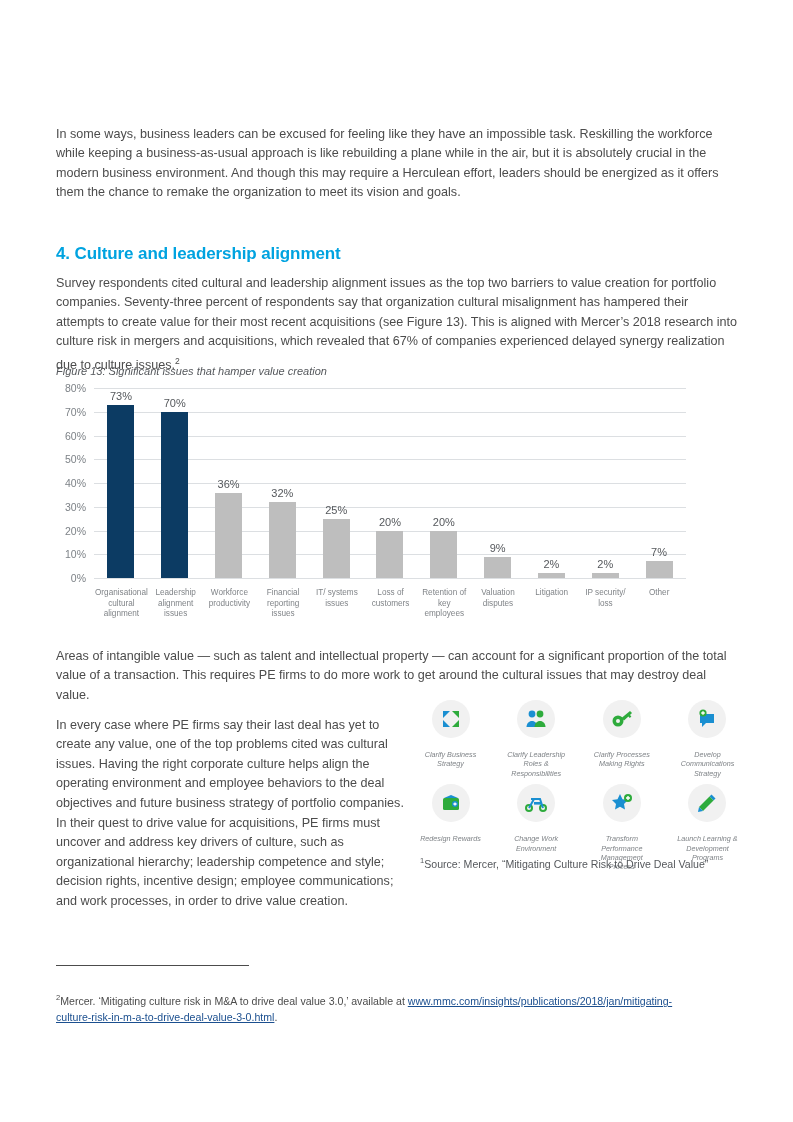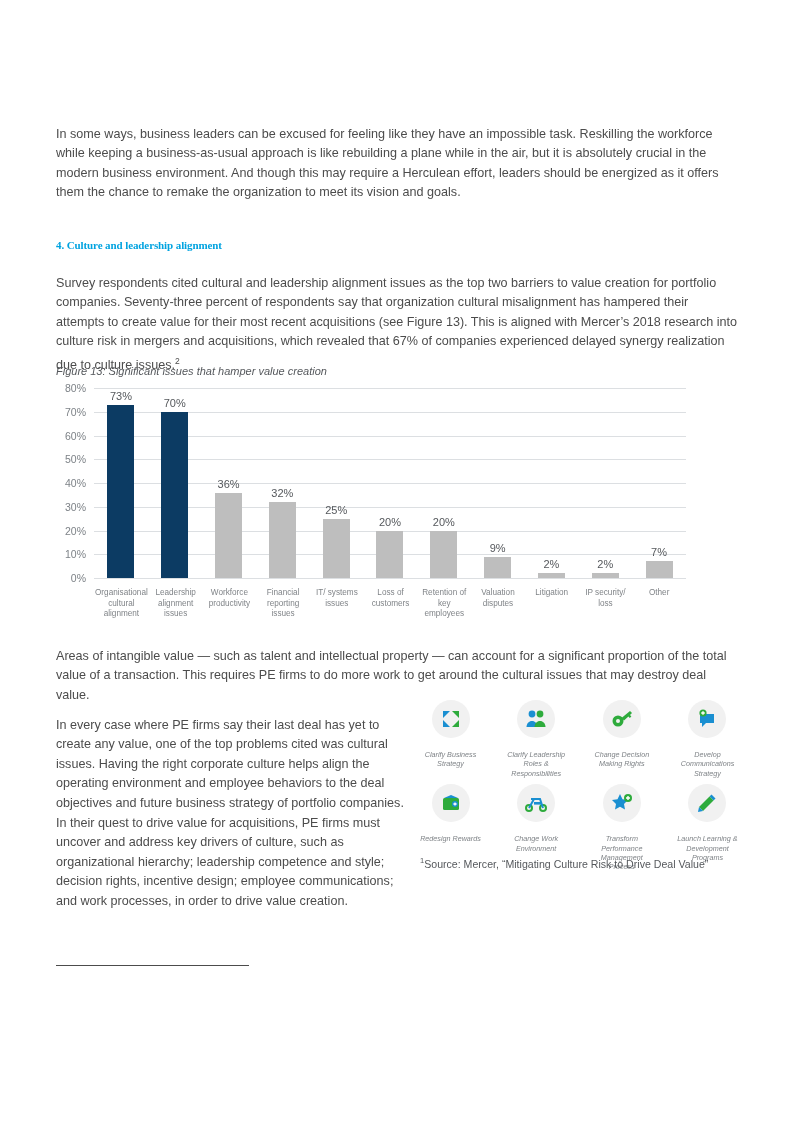--- a/index.html
+++ b/index.html
@@ -33,25 +33,24 @@
   
   .para {
     font-size: 12.6px;
     line-height: 19.6px;
     color: #4c4c4c;
     text-align: left;
   }
   #p-intro { position: absolute; left: 56px; top: 112px; width: 686px; }
   .sec-head {
     position: absolute; left: 56px; top: 230px;
-    font-size: 11px;
+    font-size: 17px;
     font-weight: bold;
     color: #00a3e0;
     letter-spacing: -0.1px;
-    font-family: Liberation Serif, serif;
   }
   #p-survey { position: absolute; left: 56px; top: 261px; width: 682px; }
   .sup { font-size: 8.5px; vertical-align: super; }
 
   
   .fig-cap {
     position: absolute; left: 56px; top: 365px;
     font-size: 11px;
     font-style: italic;
     color: #55585c;
@@ -325,21 +324,21 @@
           <div class="icon-cap">Clarify Leadership Roles &amp; Responsibilities</div>
         </div>
         <div class="icon-cell">
           <div class="icon-circle">
             <svg width="22" height="20" viewBox="0 0 22 20">
               <circle cx="7" cy="12" r="5.5" fill="#2eab3c"></circle>
               <circle cx="7" cy="12" r="2" fill="#f1f1f1"></circle>
               <path d="M10.5 9L19 2l2 2-2 2 1.4 1.4-1.6 1.6L17.4 7.6 13 11.5z" fill="#2eab3c"></path>
             </svg>
           </div>
-          <div class="icon-cap">Change Decision Making Rights</div>
+          <div class="icon-cap">Clarify Processes Making Rights</div>
         </div>
         <div class="icon-cell">
           <div class="icon-circle">
             <svg width="20" height="20" viewBox="0 0 20 20">
               <path d="M3 5h14v9H9l-4 4v-4H3z" fill="#1a8fd1"></path>
               <circle cx="6" cy="4" r="3.6" fill="#2eab3c"></circle>
               <path d="M5.3 2.2h1.4v3.6H5.3z M4.2 3.3h3.6v1.4H4.2z" fill="#ffffff"></path>
             </svg>
           </div>
           <div class="icon-cap">Develop Communications Strategy</div>
@@ -388,14 +387,15 @@
             </svg>
           </div>
           <div class="icon-cap">Launch Learning &amp; Development Programs</div>
         </div>
       </div>
     </div>
 
   <div class="src-note"><span class="sup">1</span><span>Source: Mercer, “Mitigating Culture Risk to Drive Deal Value”</span></div>
 
   <div class="fn-rule"></div>
+  <div class="footnote"><span class="sup">2</span><span>Mercer. ‘Mitigating culture risk in M&amp;A to drive deal value 3.0,’ available at </span><a class="fn-link" href="#">www.mmc.com/insights/publications/2018/jan/mitigating-culture-risk-in-m-a-to-drive-deal-value-3-0.html</a><span>.</span></div>
 
 </div>
 
 </body></html>

